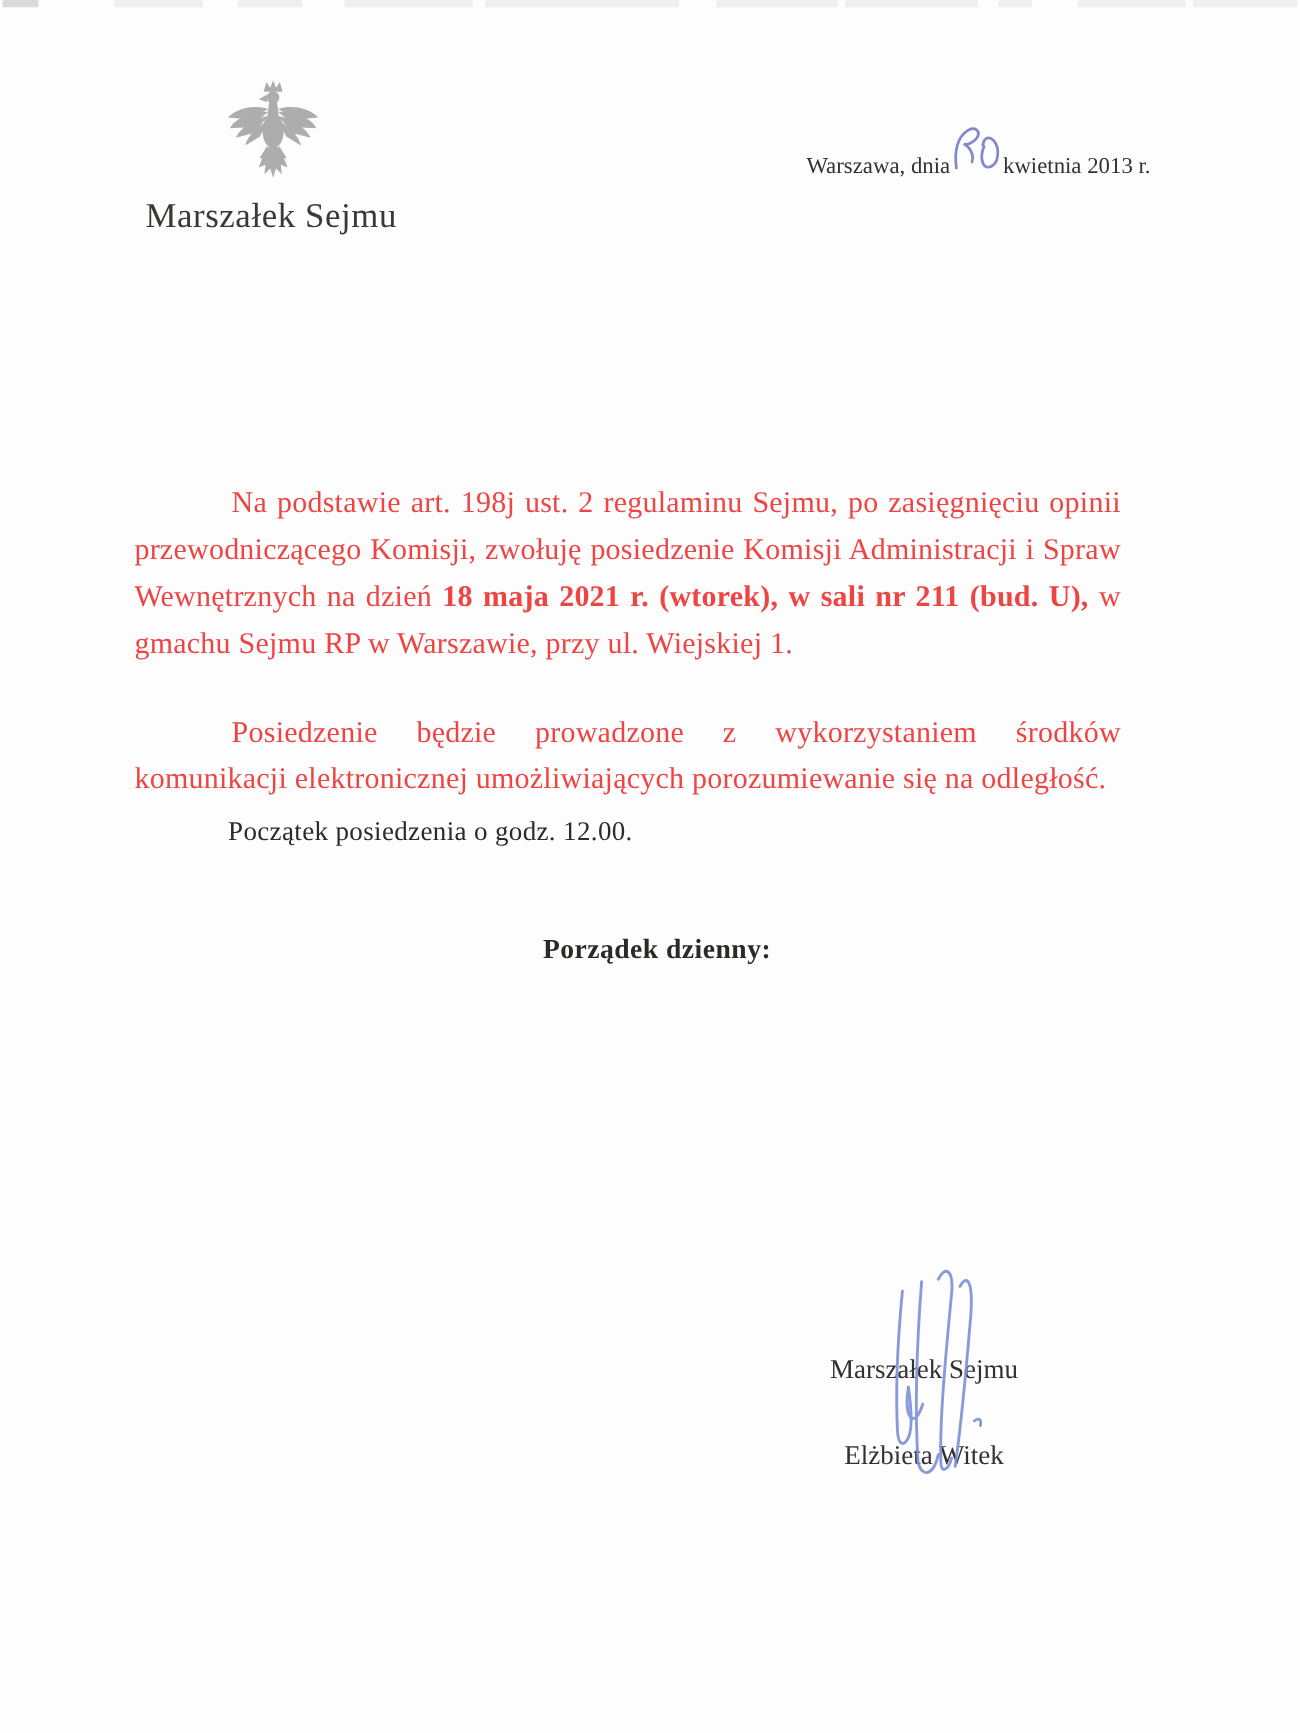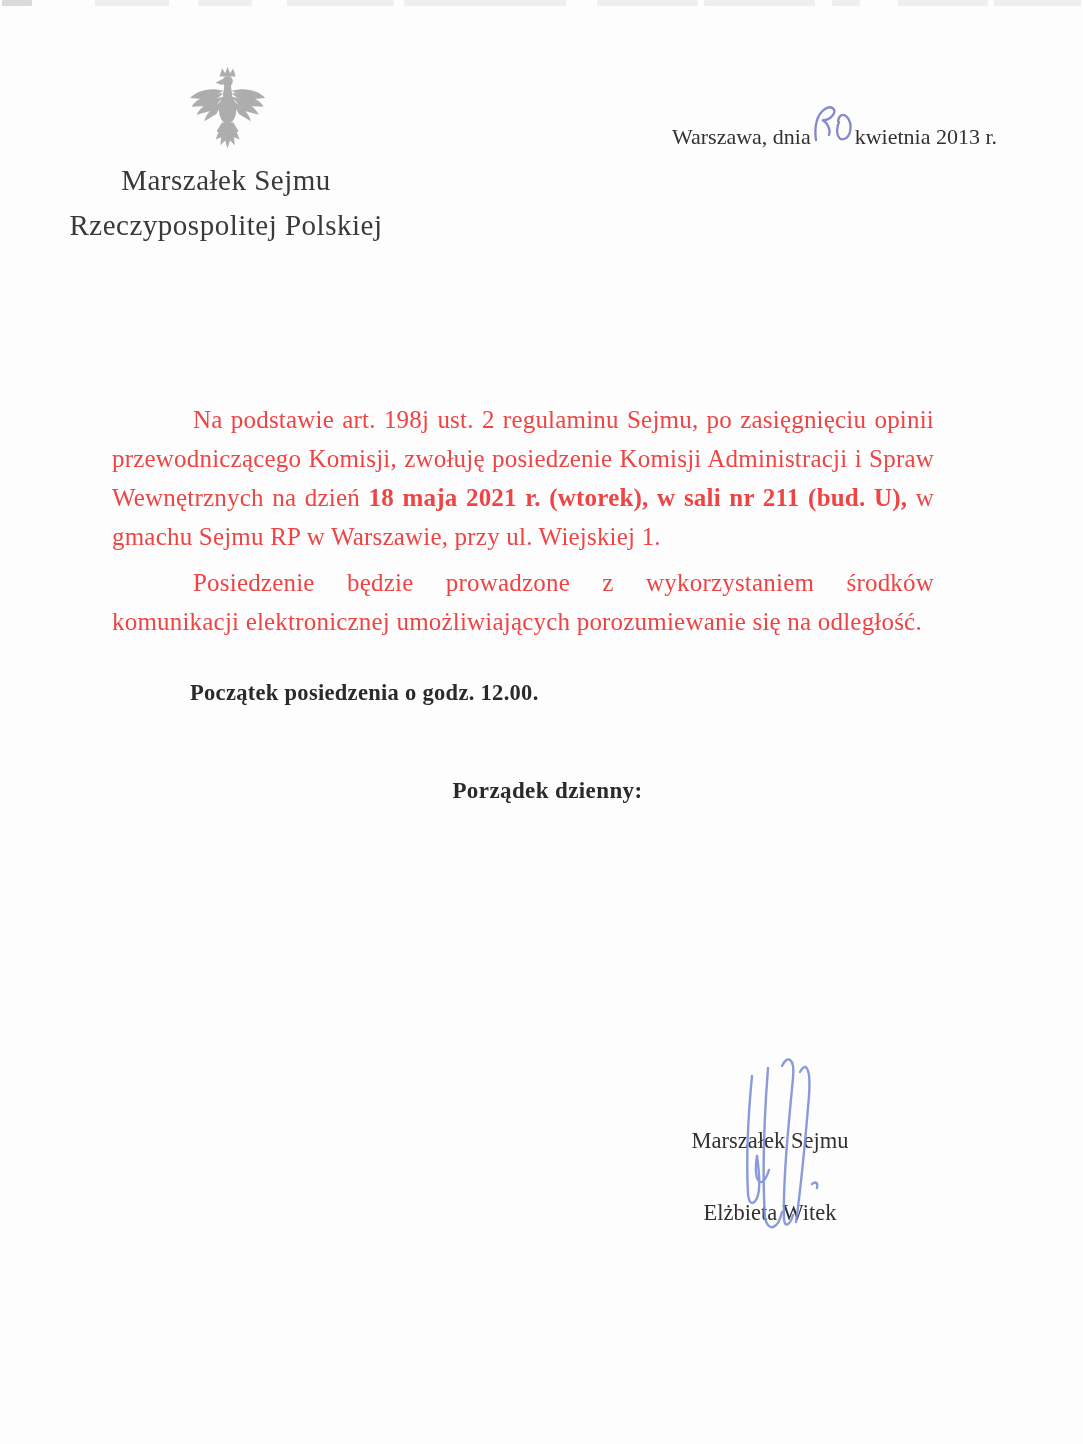--- a/index.html
+++ b/index.html
@@ -25,36 +25,36 @@
   .sm10{left:994px;width:87px;}
 
   .emblem{position:absolute;left:184px;top:66px;width:84px;height:88px;}
   .office{
     position:absolute;left:0;top:158px;width:452px;
     text-align:center;font-size:29px;line-height:45px;color:#3b3937;
     letter-spacing:0.5px;
   }
   .dateline{
     position:absolute;left:672px;top:118px;
-    font-size:22px;white-space:nowrap;color:#333130;
+    font-size:19px;white-space:nowrap;color:#333130;
   }
   .dateline .day-slot{display:inline-block;width:44px;height:30px;position:relative;vertical-align:-4px;}
   .dateline .day-slot svg{position:absolute;left:0;top:-14px;width:44px;height:46px;}
 
   .para{
     position:absolute;left:112px;width:822px;
     font-size:25px;line-height:39px;text-align:justify;
     color:#ef4444;letter-spacing:0.2px;
   }
   .p1{top:375px;text-indent:81px;}
-  .p2{top:538px;text-indent:81px;}
+  .p2{top:566px;text-indent:81px;}
   .bold{font-weight:700;}
   .start-line{
     position:absolute;left:190px;top:680px;
-    font-size:22.5px;font-weight:700;color:#2c2a29;letter-spacing:0.3px;
+    font-size:22.5px;font-weight:400;color:#2c2a29;letter-spacing:0.3px;
   }
   .agenda-heading{
     position:absolute;left:0;top:778px;width:1095px;
     text-align:center;font-size:23px;font-weight:700;color:#2c2a29;letter-spacing:0.4px;
   }
   .agenda{top:861px;}
 
   .sig-block{
     position:absolute;left:635px;top:1121px;width:270px;
     text-align:center;font-size:22.5px;color:#33312f;
@@ -103,21 +103,20 @@
         </g>
         <path d="M46 69 L38 82 L44 83 Z"></path>
         <path d="M58 69 L66 82 L60 83 Z"></path>
         <path d="M45 71 L37 92 L44 89 L43 99 L49 93 L52 103 L55 93 L61 99 L60 89 L67 92 L59 71 Z"></path>
       </g>
     </svg>
   </div>
 
   <div class="office">
     <div>Marszałek Sejmu</div>
-    <div>Rzeczypospolitej Polskiej</div>
   </div>
 
   <div class="dateline">
     <span>Warszawa, dnia</span><span class="day-slot" aria-label="30">
       <span class="sr-only">30</span>
       <svg viewBox="0 0 44 46" aria-hidden="true">
         <g fill="none" stroke="#8289cc" stroke-width="2.3" stroke-linecap="round">
           <path d="M5 36 C3 22 6 10 14 5 C20 1 26 5 22 11 C19 15 14 17 11 16 C16 18 20 25 18 31"></path>
           <path d="M28 18 C24 28 27 37 33 35 C40 33 42 20 36 13 C32 9 28 11 27 17"></path>
         </g>

